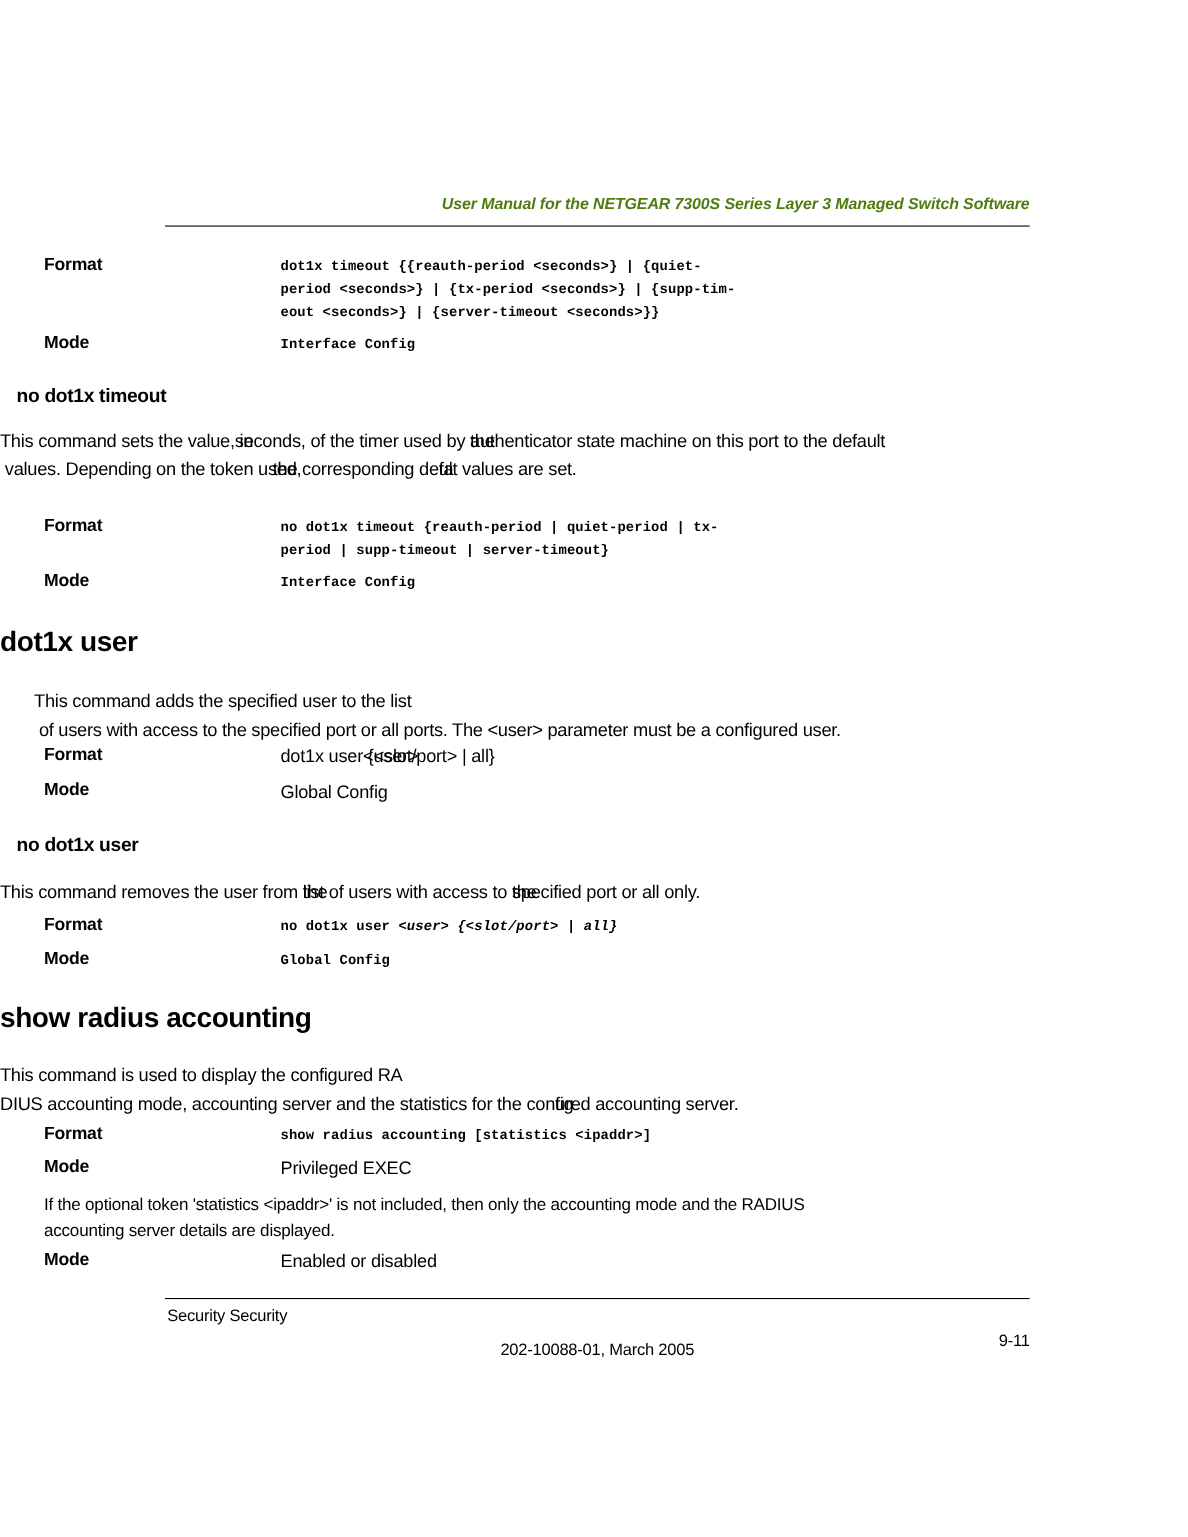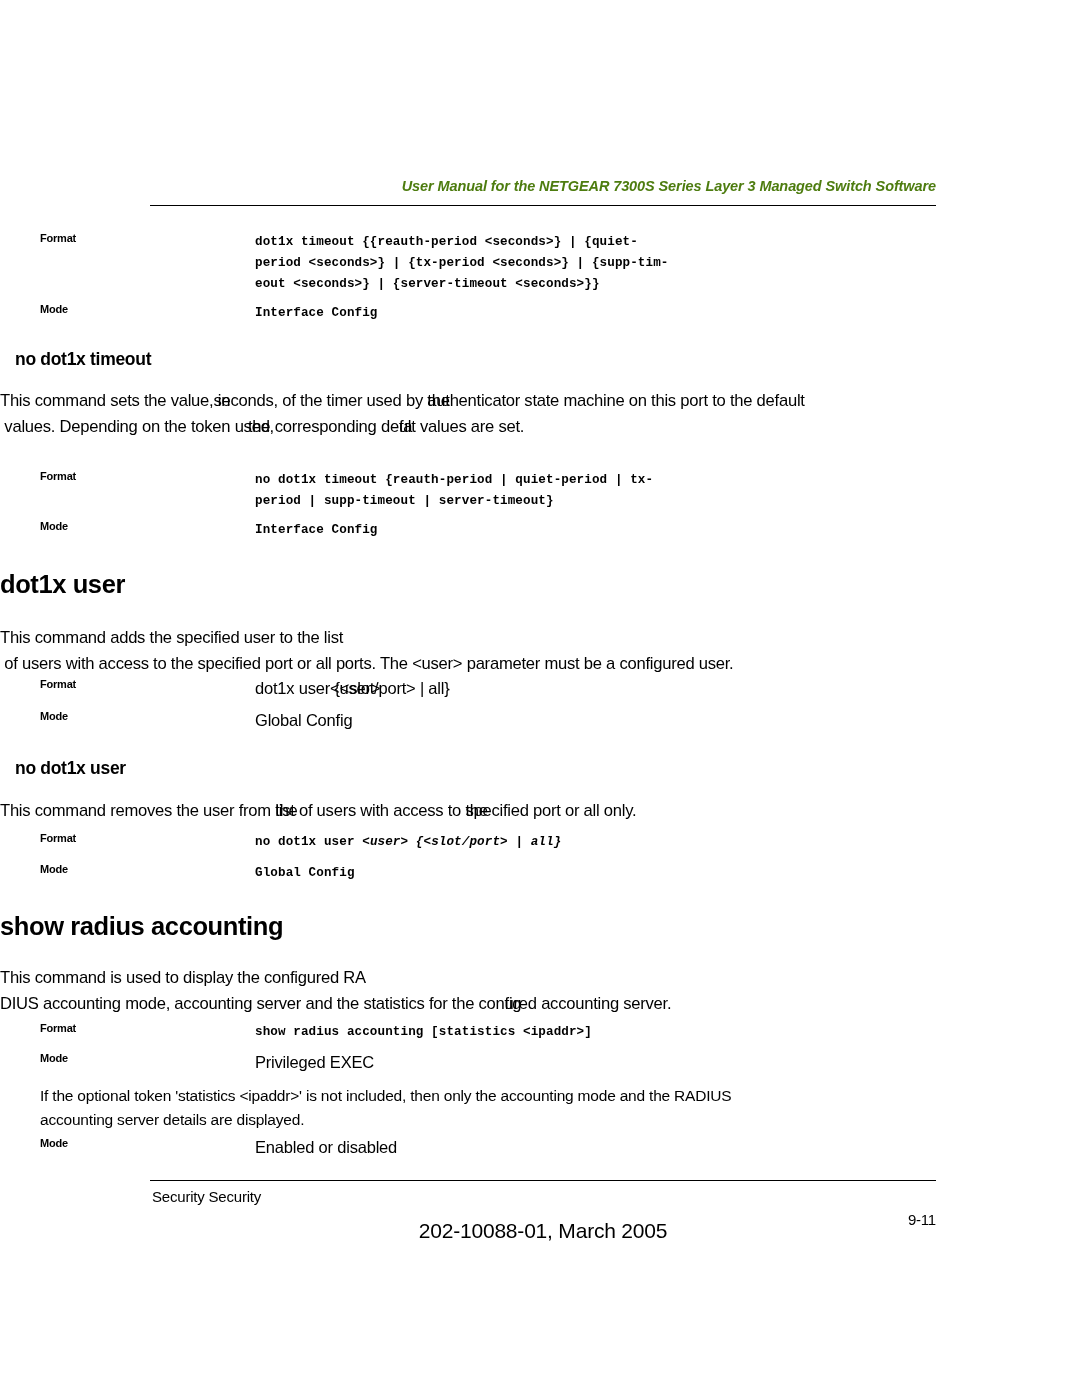--- a/index.html
+++ b/index.html
@@ -46,21 +46,21 @@
   .defrow {
     position: absolute;
     left: 0;
     width: 790px;
   }
   .defrow .term {
     position: absolute;
     left: 40px;
     top: 0;
     font-weight: bold;
-    font-size: 11px;
+    font-size: 16px;
     letter-spacing: -0.2px;
     white-space: nowrap;
   }
   .defrow .value {
     position: absolute;
     left: 255px;
     top: 0;
     width: 535px;
   }
   .mono {
@@ -153,21 +153,21 @@
     font-size: 15px;
     letter-spacing: -0.2px;
     margin-top: 23px;
   }
   .footer-center {
     position: absolute;
     left: 150px;
     top: 1219px;
     width: 786px;
     text-align: center;
-    font-size: 21px;
+    font-size: 15px;
     letter-spacing: -0.2px;
   }
 </style>
 </head>
 <body>
 
 <div class="page">
 
   <div class="running-header">User Manual for the NETGEAR 7300S Series Layer 3 Managed Switch Software</div>
   <div class="header-rule"></div>
@@ -191,21 +191,21 @@
     <div class="value mono"><span>no dot1x timeout {reauth-period | quiet-period | tx-</span><br><span>period | supp-timeout | server-timeout}</span></div>
   </div>
 
   <div class="defrow" style="top:520px;">
     <span class="term">Mode</span>
     <div class="value mono">Interface Config</div>
   </div>
 
   <div class="h-main" style="top:570px;">dot1x user</div>
 
-  <div class="para" style="top:625px;"><span>This command adds the specified user to the</span><span class="ov"> list</span><span class="ovw"> of users with access to the specified port or all ports. The &lt;user&gt; parameter must be a configured user.</span></div>
+  <div class="para" style="top:625px;padding-left:31px;"><span>This command adds the specified user to the</span><span class="ov"> list</span><span class="ovw"> of users with access to the specified port or all ports. The &lt;user&gt; parameter must be a configured user.</span></div>
 
   <div class="defrow" style="top:678px;">
     <span class="term">Format</span>
     <div class="value sans-val"><span>dot1x user</span><span class="ov">&lt;user&gt;</span><span class="ovw"> {&lt;slot/port&gt; | all}</span></div>
   </div>
 
   <div class="defrow" style="top:710px;">
     <span class="term">Mode</span>
     <div class="value sans-val">Global Config</div>
   </div>

